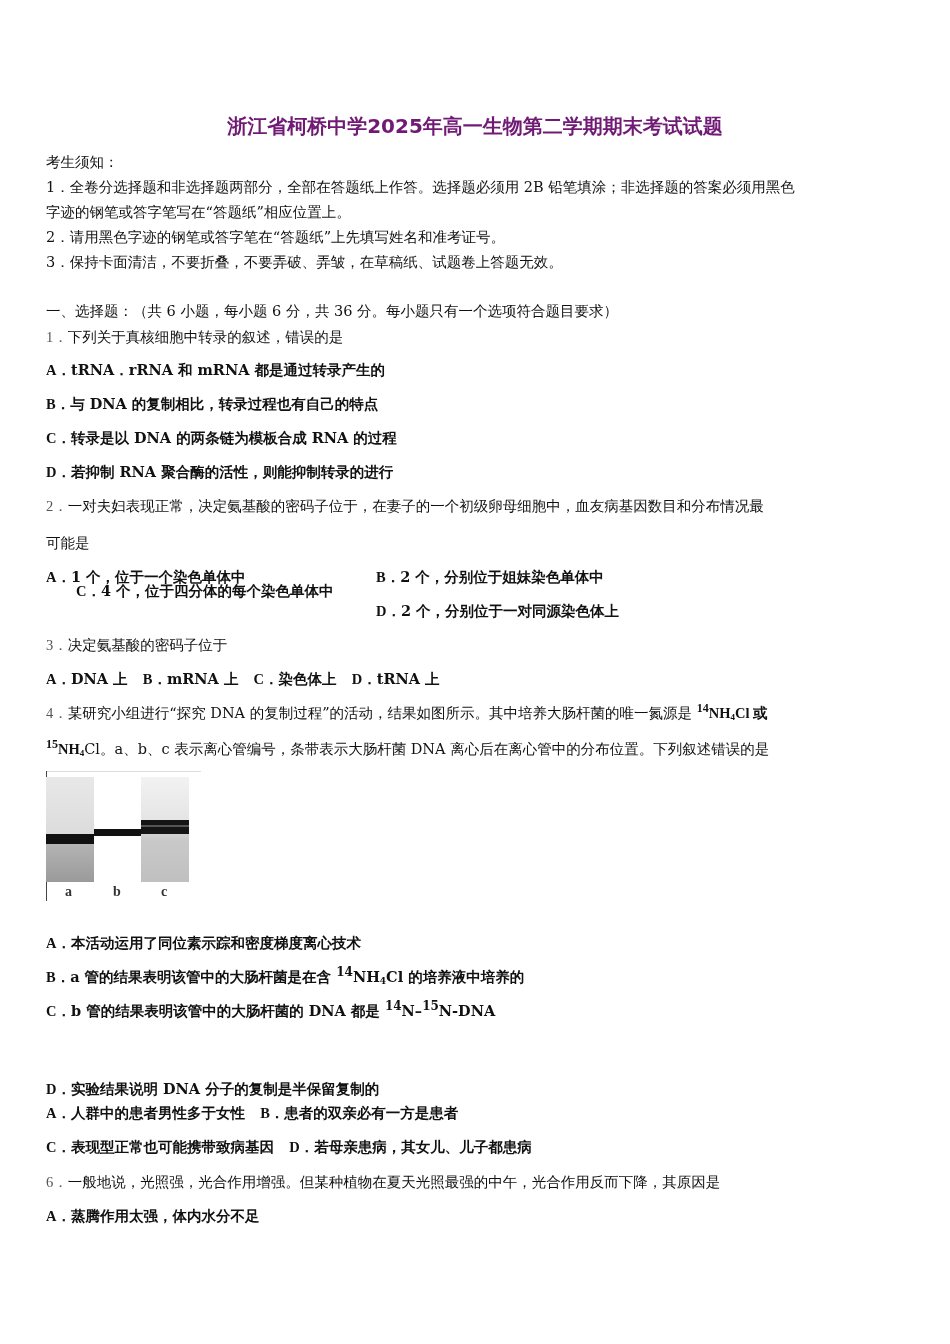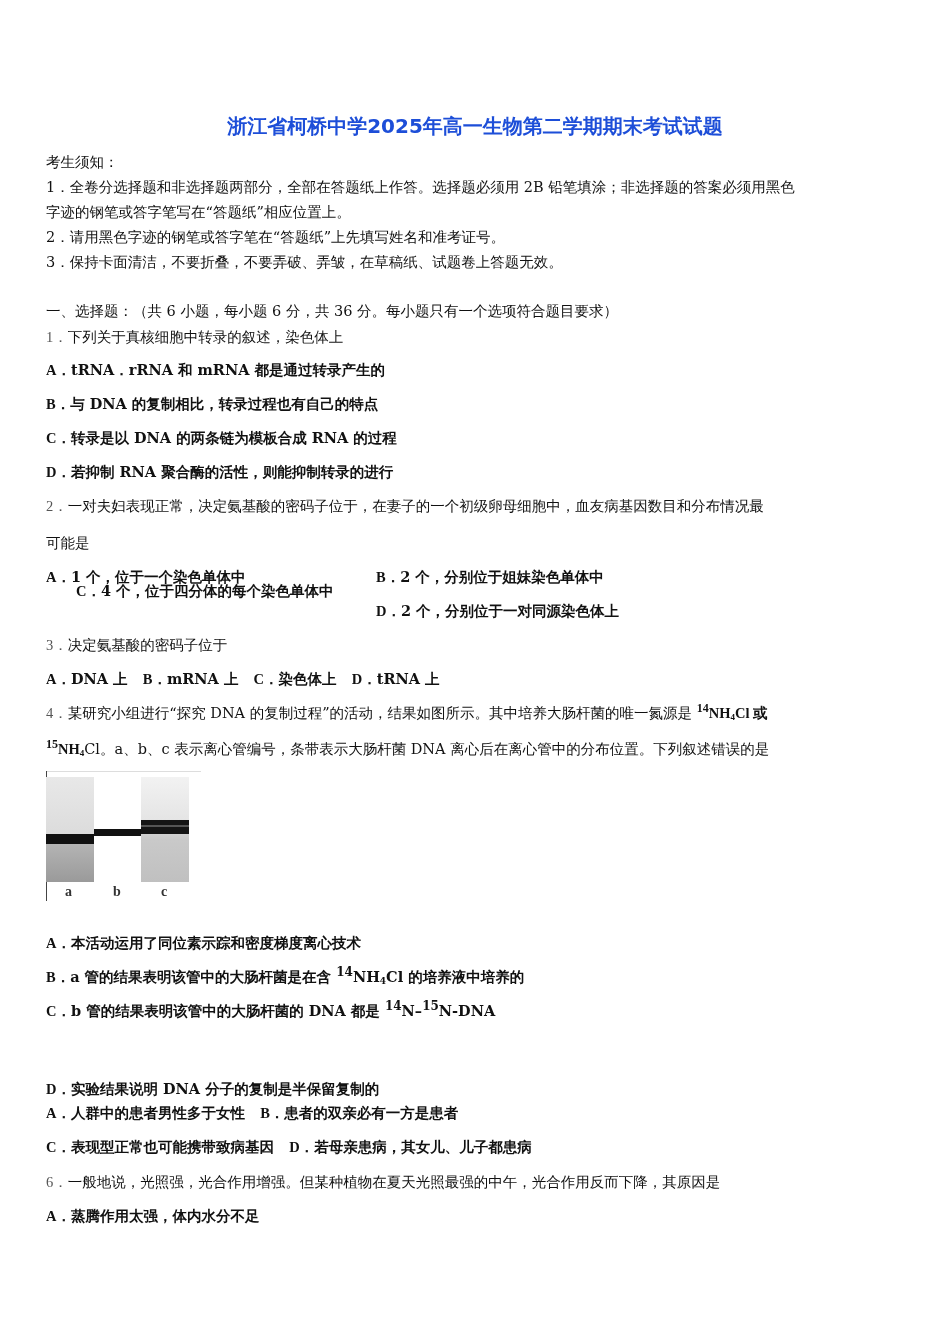--- a/index.html
+++ b/index.html
@@ -1,21 +1,21 @@
 <!DOCTYPE html>
 <html><head>
 <meta charset="utf-8">
 <style>
   html, body { margin: 0; padding: 0; background: #ffffff; }
   body { width: 950px; height: 1344px; position: relative; overflow: hidden;
          font-family: "DejaVu Serif", "Liberation Serif", serif; color: #111; }
   .page { position: absolute; left: 0; top: 0; width: 950px; height: 1344px; }
   .title { position: absolute; left: 0; width: 950px; top: 113px; text-align: center;
            font-family: "DejaVu Sans", "Liberation Sans", sans-serif; font-weight: bold;
-           font-size: 20px; letter-spacing: 0px; color: #1d4ed8; }
+           font-size: 20px; letter-spacing: 0px; color: #701a75; }
   .line { position: absolute; left: 46px; white-space: nowrap; font-size: 14.5px; line-height: 18px; }
   .notice { font-size: 14.5px; }
   .qnum { color: #555; font-family: "Liberation Serif", serif; }
   .opt { font-weight: bold; }
   .opt .lbl { font-family: "Liberation Serif", serif; font-weight: bold; }
   .latin { font-family: "Liberation Serif", serif; font-weight: bold; }
   sup { font-size: 12px; vertical-align: 6px; line-height: 0; }
   sub { font-size: 9px; vertical-align: -2px; line-height: 0; }
   .col2 { position: absolute; left: 376px; }
   .figure { position: absolute; left: 46px; top: 771px; width: 155px; height: 130px; background: #fff; }
@@ -41,21 +41,21 @@
 
   <div class="line notice" style="top:153px;text-align:right;">考生须知：</div>
   <div class="line notice" style="top:178px;">1．全卷分选择题和非选择题两部分，全部在答题纸上作答。选择题必须用 2B 铅笔填涂；非选择题的答案必须用黑色</div>
   <div class="line notice" style="top:203px;">字迹的钢笔或答字笔写在“答题纸”相应位置上。</div>
   <div class="line notice" style="top:228px;">2．请用黑色字迹的钢笔或答字笔在“答题纸”上先填写姓名和准考证号。</div>
   <div class="line notice" style="top:253px;">3．保持卡面清洁，不要折叠，不要弄破、弄皱，在草稿纸、试题卷上答题无效。</div>
 
   <div class="line" style="top:302px;">一、选择题：（共 6 小题，每小题 6 分，共 36 分。每小题只有一个选项符合题目要求）</div>
 
   <div class="line" style="top:328px;">
-    <span class="qnum">1．</span><span>下列关于真核细胞中转录的叙述，染色体上</span>
+    <span class="qnum">1．</span><span>下列关于真核细胞中转录的叙述，错误的是</span>
   </div>
   <div class="line opt" style="top:361px;">
     <span class="lbl">A．</span><span>tRNA．rRNA 和 mRNA 都是通过转录产生的</span>
   </div>
   <div class="line opt" style="top:395px;">
     <span class="lbl">B．</span><span>与 DNA 的复制相比，转录过程也有自己的特点</span>
   </div>
   <div class="line opt" style="top:429px;">
     <span class="lbl">C．</span><span>转录是以 DNA 的两条链为模板合成 RNA 的过程</span>
   </div>

